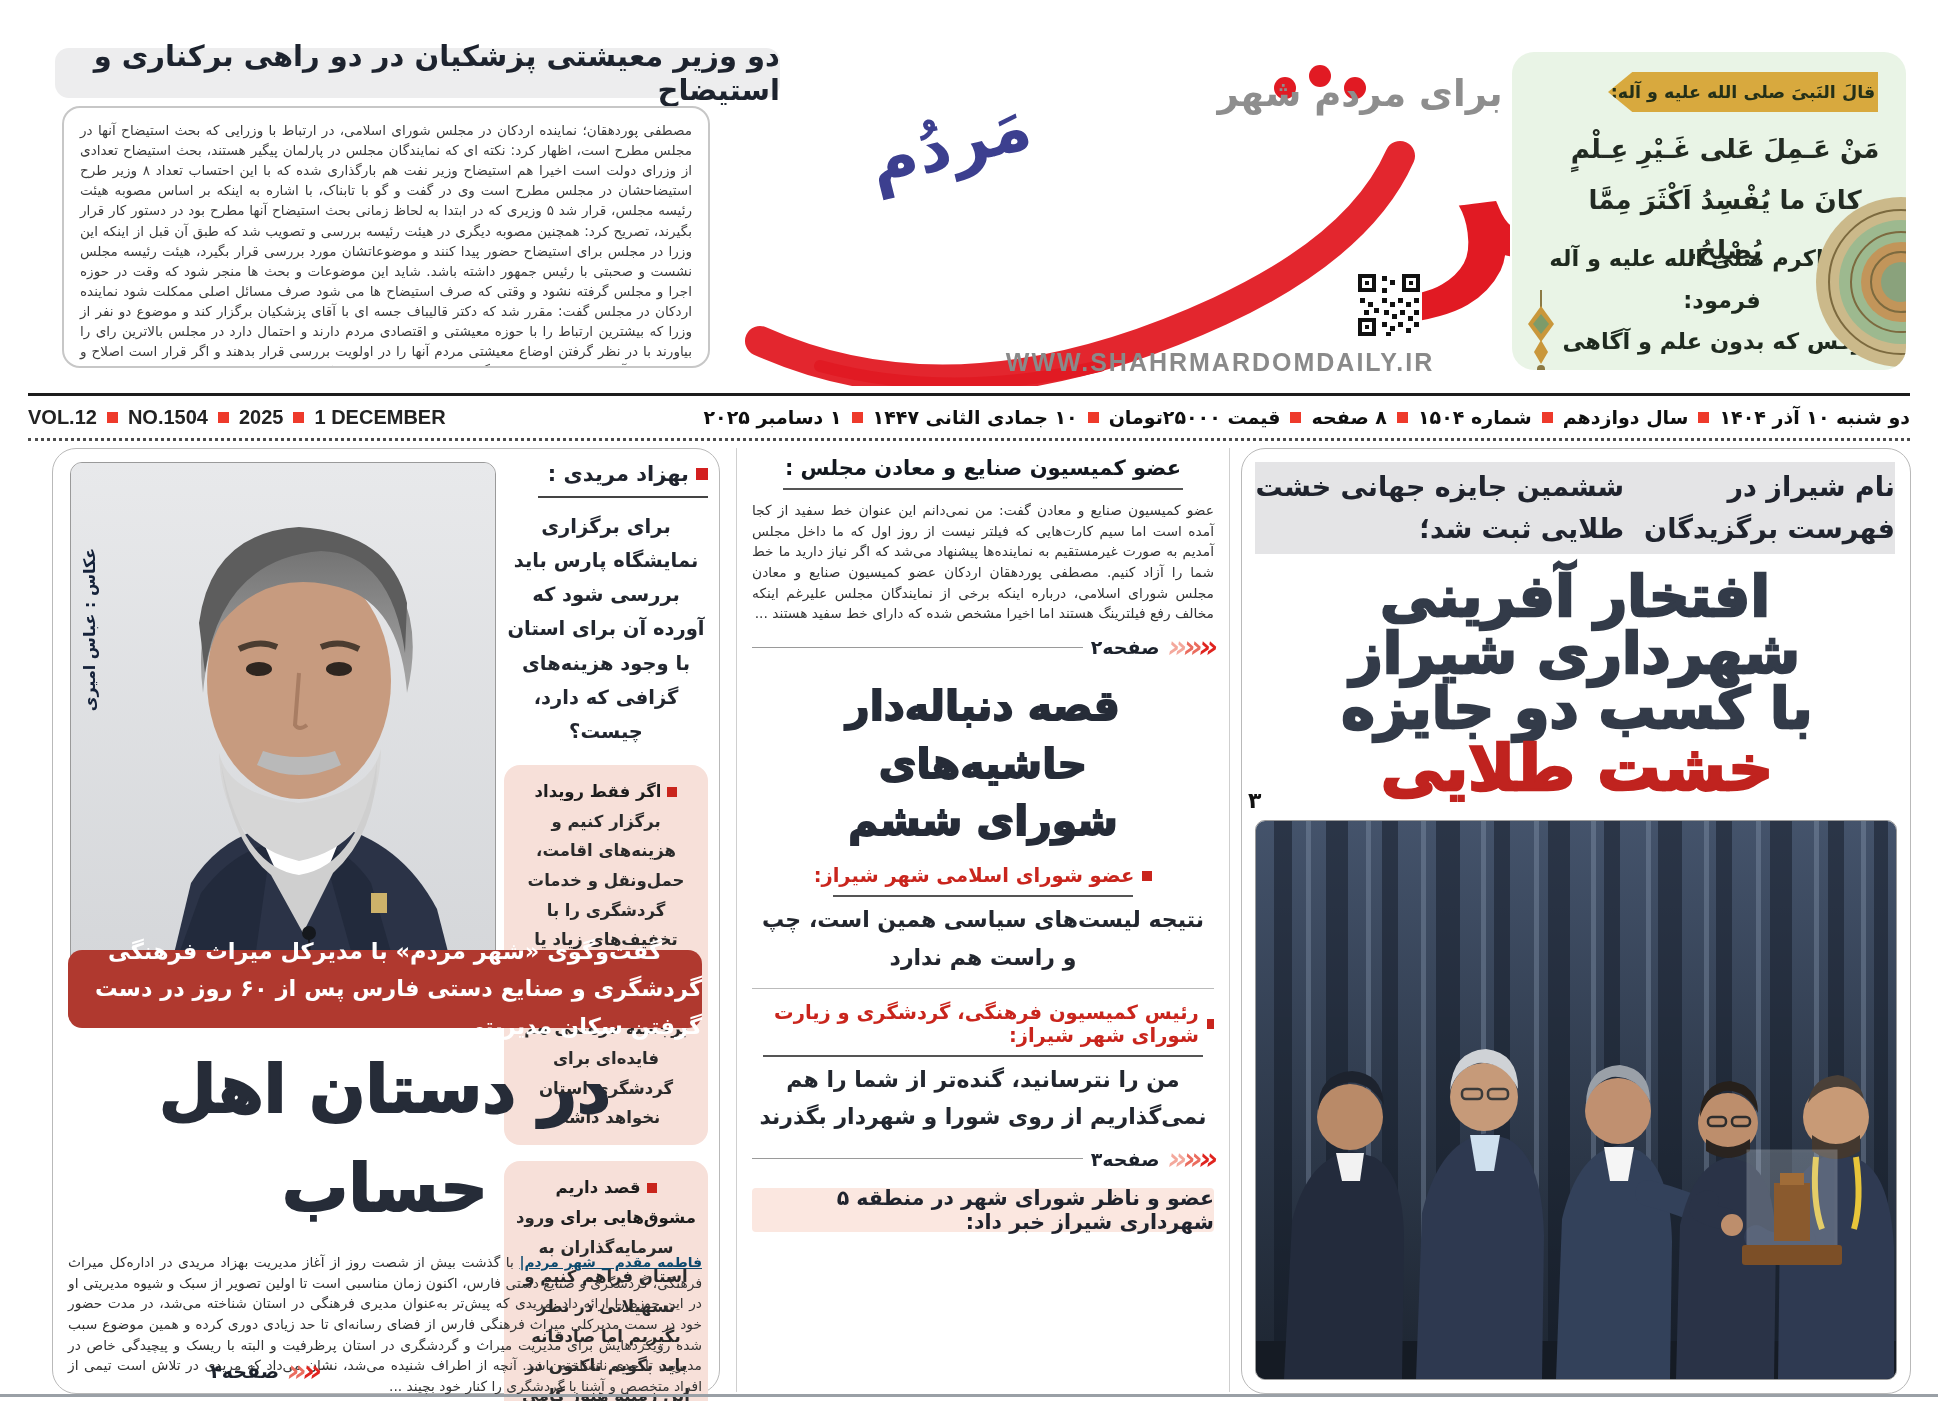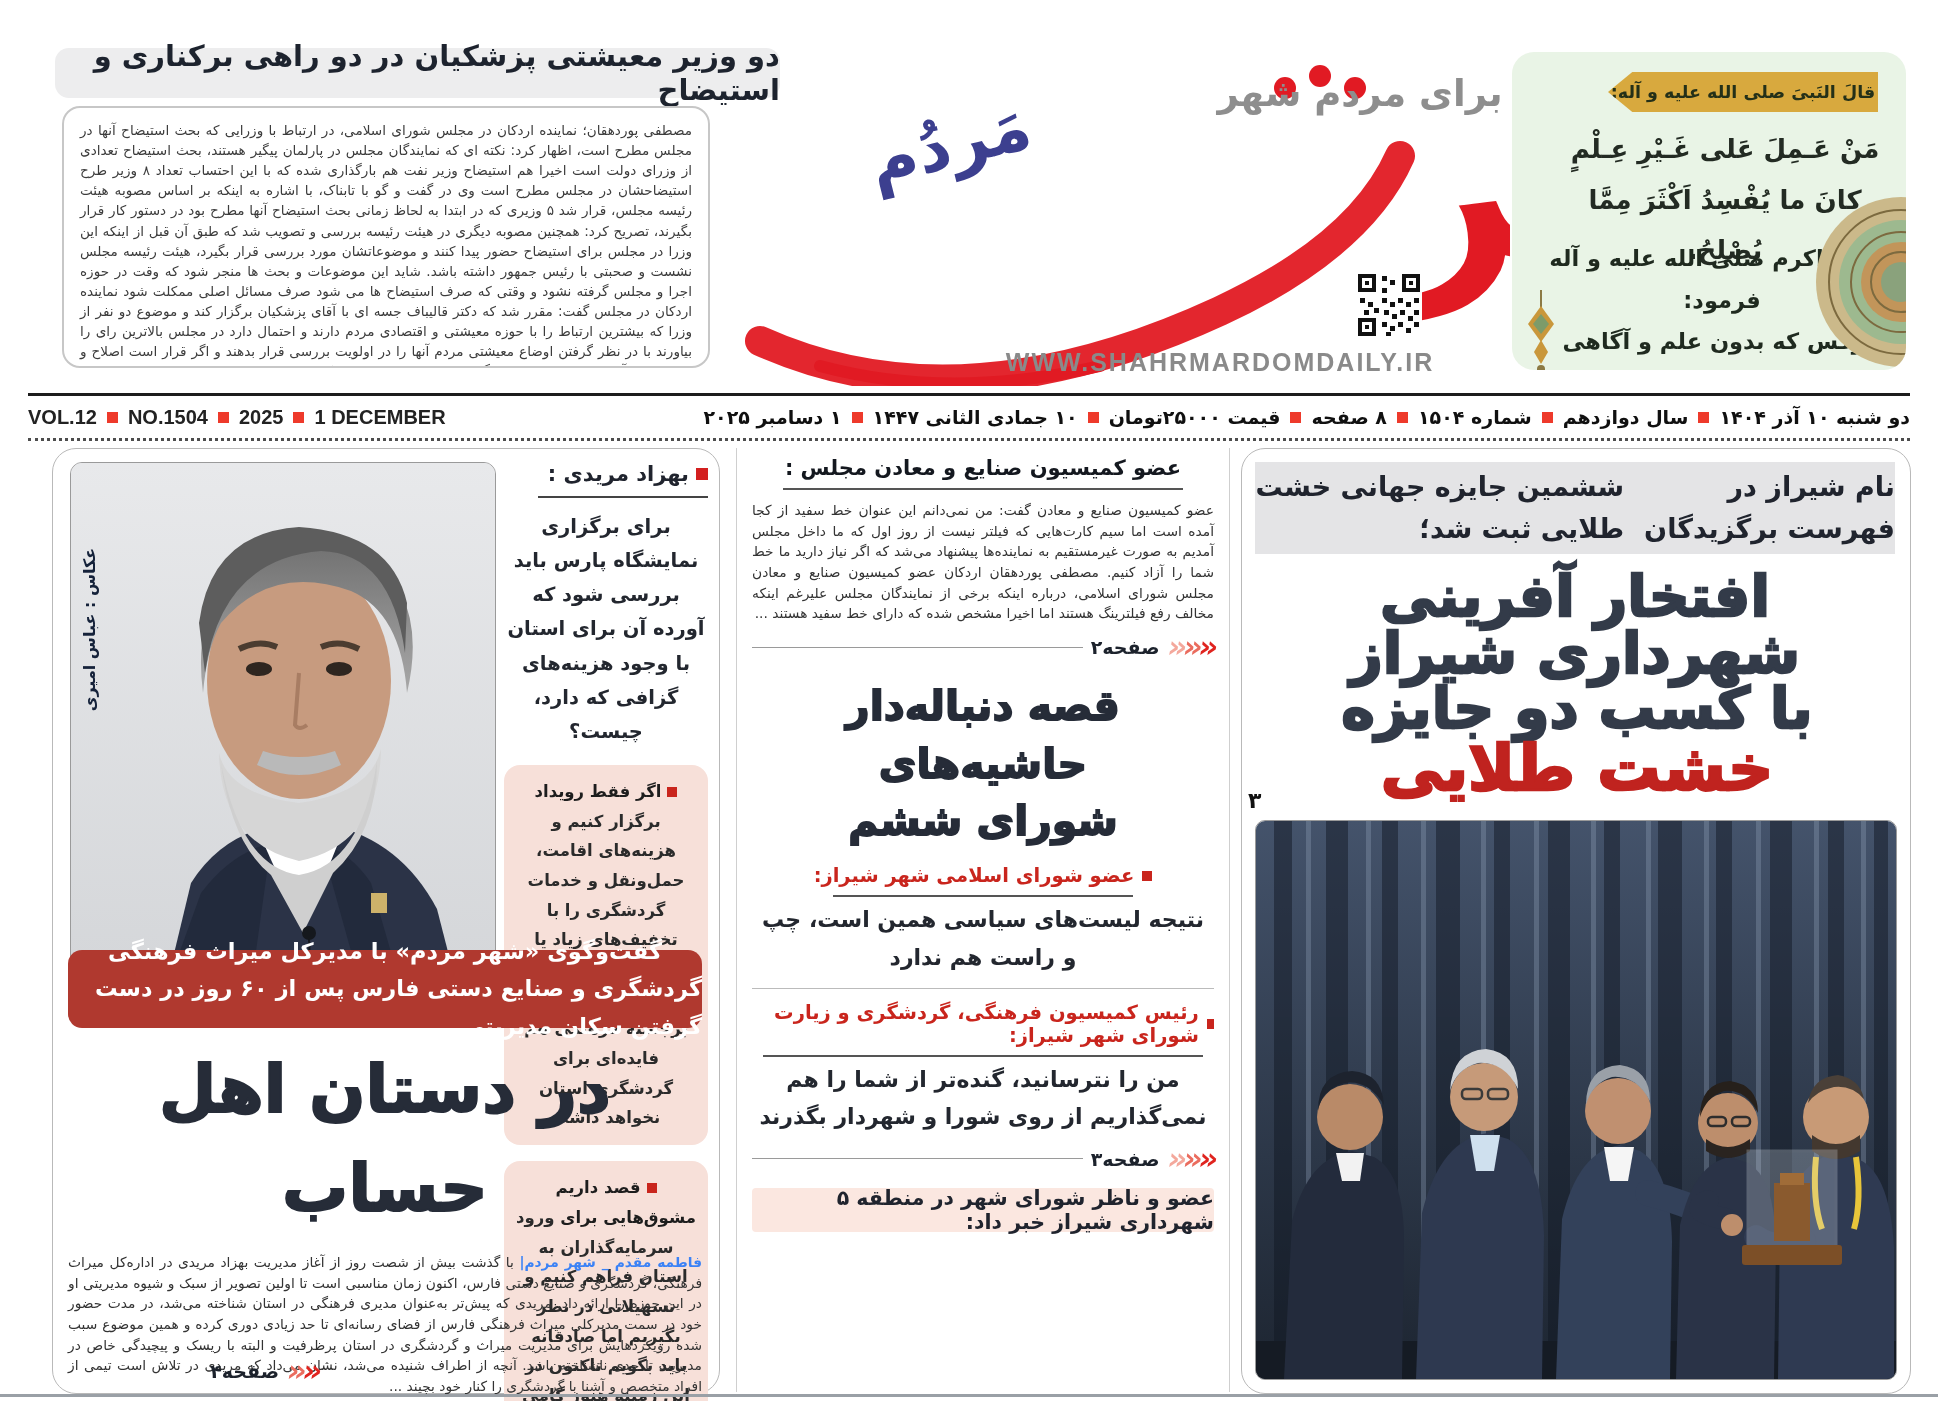--- a/index.html
+++ b/index.html
@@ -48,21 +48,21 @@
   .lf-lead{font-size:19.5px;font-weight:bold;color:#23272f;line-height:1.75;text-align:center;}
   .pinkbox{background:#f7e0d9;border-radius:16px;padding:12px 12px;font-size:16.5px;font-weight:bold;
     color:#2b2b2b;line-height:1.8;text-align:center;margin-top:16px;}
   .pink-lead{color:#1d1d1d;}
   .pink-sq{width:10px;height:10px;background:#c9251d;display:inline-block;margin-left:6px;}
   .banner{left:68px;top:950px;width:634px;height:78px;background:#b0392f;border-radius:14px;color:#fff;
     font-weight:bold;font-size:22.5px;line-height:1.65;display:flex;flex-direction:column;align-items:center;justify-content:center;}
   .lf-head{left:66px;top:1040px;width:638px;text-align:center;color:#262c38;font-weight:bold;
     font-size:66px;line-height:1.5;-webkit-text-stroke:2px #262c38;}
   .lf-body{left:68px;top:1252px;width:634px;font-size:13.8px;line-height:1.5;color:#333;}
-  .byline-red{color:#3b82f6;font-weight:bold;}
+  .byline-red{color:#0c4a6e;font-weight:bold;text-decoration:underline;}
   
   .marker{display:flex;align-items:center;gap:8px;}
   .marker .lbl{font-size:19px;font-weight:bold;color:#1c222c;white-space:nowrap;}
   .chev{font-weight:bold;font-style:italic;font-size:30px;line-height:1;letter-spacing:-4px;}
   .c1{color:#e0241f;} .c2{color:#ea6c5e;} .c3{color:#f4a89c;}
   .marker .rule{flex:1;border-top:1.5px solid #9a9a9a;}
   
   .mid{left:752px;top:448px;width:462px;}
   .m-kicker{font-size:21px;font-weight:bold;color:#14181f;text-align:center;padding-top:8px;}
   .m-kickrule{width:400px;margin:8px auto 4px auto;border-top:2px solid #555;}

